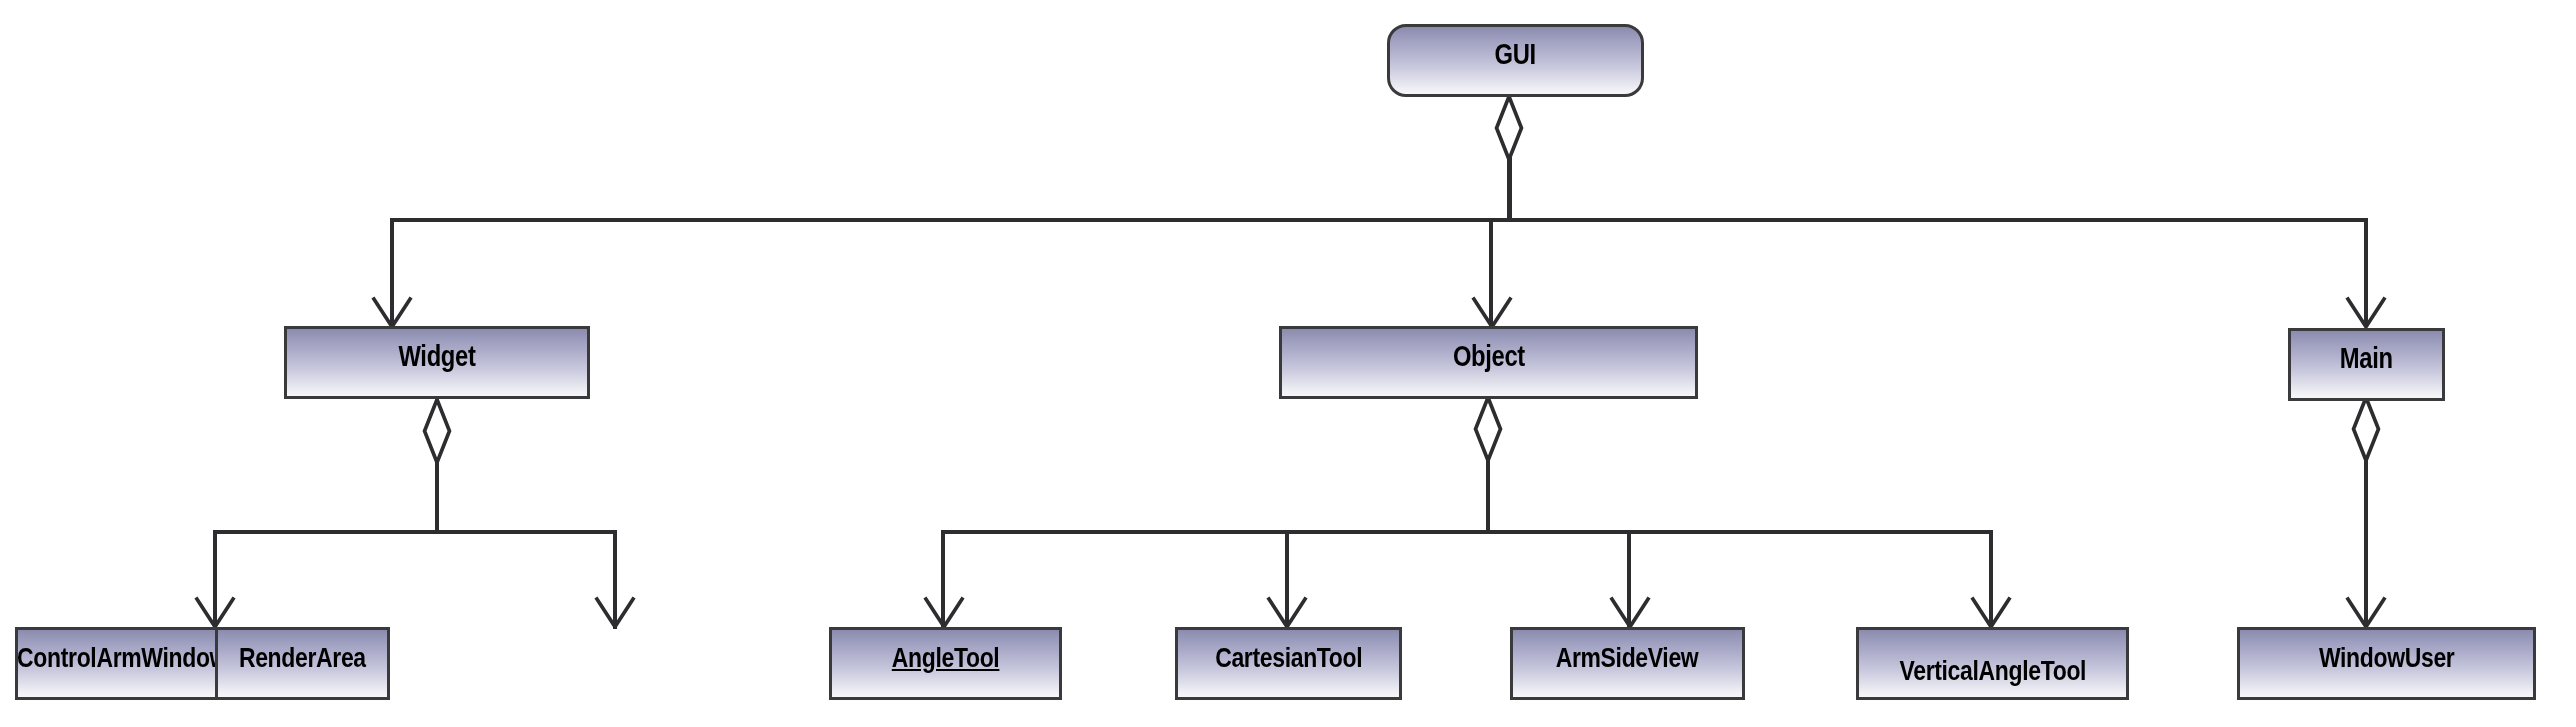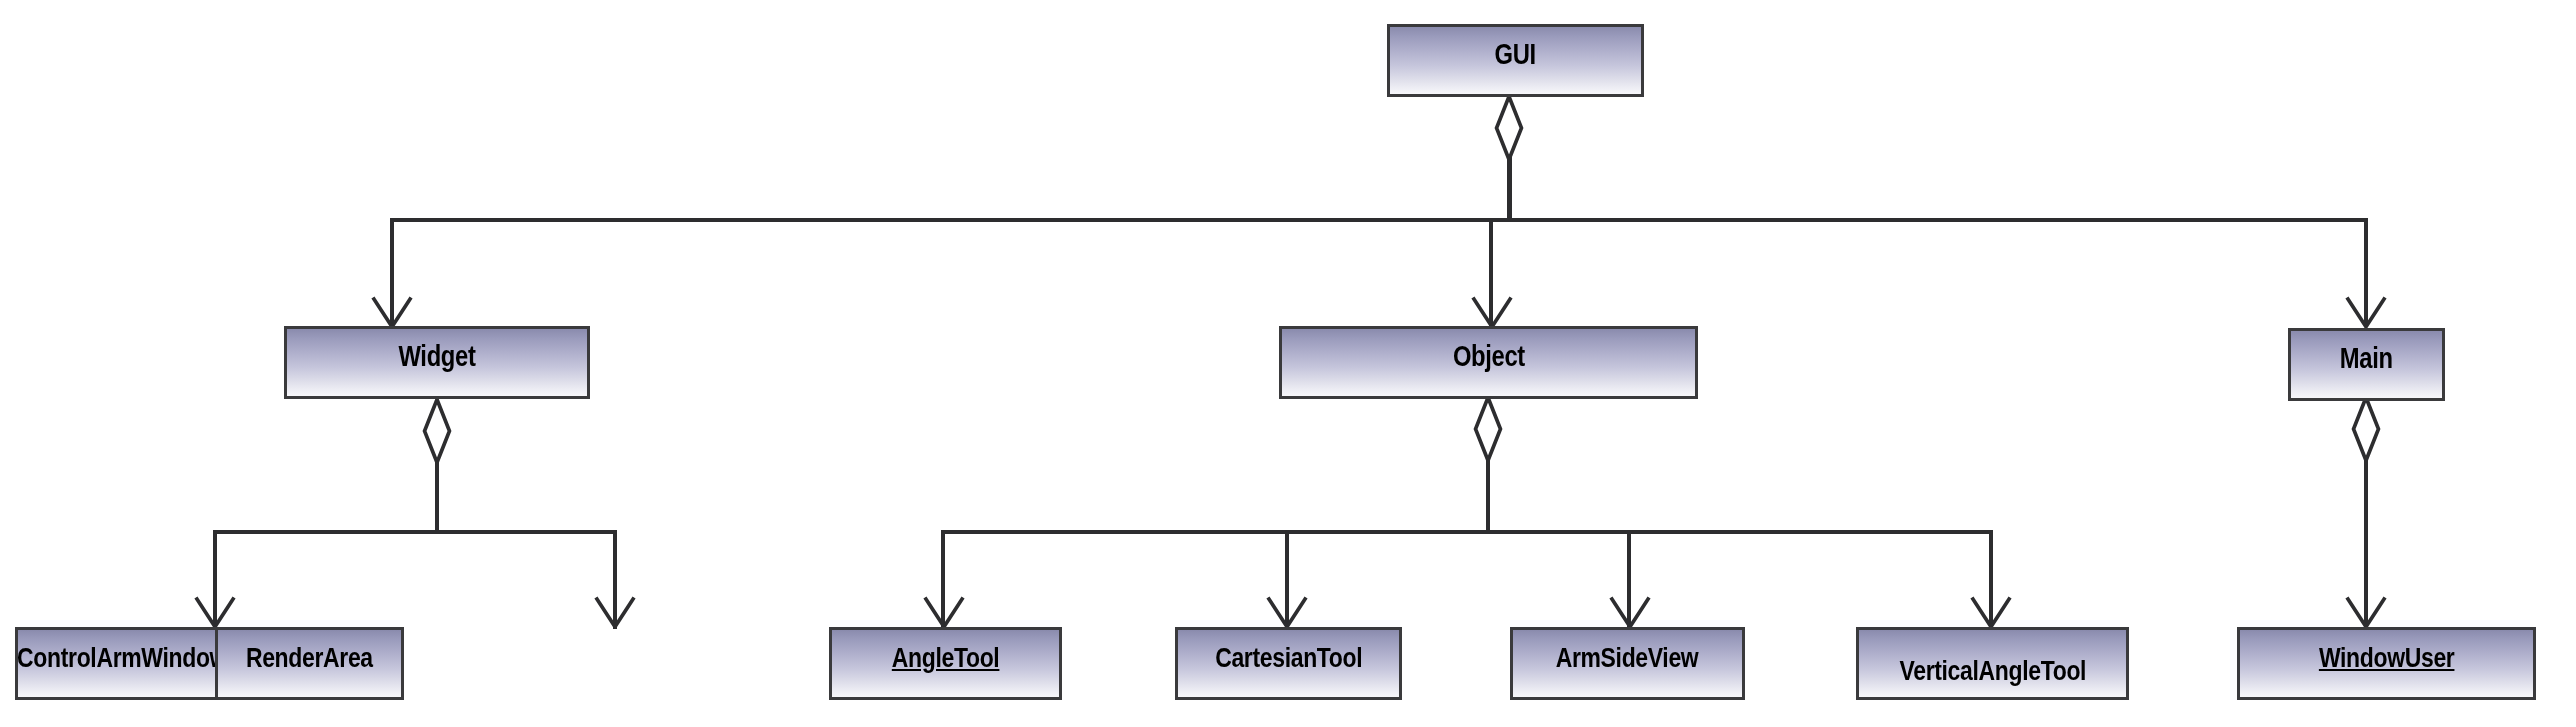--- a/index.html
+++ b/index.html
@@ -74,21 +74,21 @@
     position: absolute;
     z-index: 5;
     pointer-events: none;
   }
 </style>
 </head>
 <body>
 
 <div id="diagram-root">
 
-  <div class="uml-box size-lg" style="left:1387px; top:24px; width:257px; height:73px;">
+  <div class="uml-box size-lg" style="left:1387px; top:24px; width:257px; height:73px;border-radius:19px;">
     <span class="box-label">GUI</span>
   </div>
 
   <svg class="diamond" style="left:1492px; top:95px; width:34px; height:66px;" viewBox="0 0 46 90">
     <polygon points="23,2 40,45 23,88 6,45" fill="#ffffff" stroke="#2d2d2f" stroke-width="5"></polygon>
   </svg>
 
   <div class="edge-v" style="left:1507px; top:157px; width:5.1px; height:64px;"></div>
 
   <div class="edge-h" style="left:390px; top:218px; width:1978px; height:4.4px;"></div>
@@ -160,38 +160,38 @@
   </svg>
   <div class="edge-v" style="left:2364px; top:458px; width:4.4px; height:171px;"></div>
   <svg class="arrowhead" style="left:2344px; top:596px; width:44px; height:33px;" viewBox="0 0 60 45">
     <path d="M4,2 L30,42 L56,2" fill="none" stroke="#2d2d2f" stroke-width="5"></path>
   </svg>
 
   <div class="uml-box size-sm" style="left:14.6px; top:627px; width:215px; height:73px;">
     <span class="box-label">ControlArmWindow</span>
   </div>
 
-  <div class="uml-box size-sm" style="left:215px; top:627px; width:189px; height:73px;">
+  <div class="uml-box size-sm" style="left:215px; top:627px; width:175px; height:73px;">
     <span class="box-label">RenderArea</span>
   </div>
 
   <div class="uml-box size-sm" style="left:829px; top:627px; width:233px; height:73px;text-decoration:underline;">
     <span class="box-label">AngleTool</span>
   </div>
 
   <div class="uml-box size-sm" style="left:1175px; top:627px; width:227px; height:73px;">
     <span class="box-label">CartesianTool</span>
   </div>
 
   <div class="uml-box size-sm" style="left:1510px; top:627px; width:235px; height:73px;">
     <span class="box-label">ArmSideView</span>
   </div>
 
   <div class="uml-box size-sm" style="left:1856px; top:627px; width:273px; height:73px;align-items:flex-end;">
     <span class="box-label">VerticalAngleTool</span>
   </div>
 
-  <div class="uml-box size-sm" style="left:2237px; top:627px; width:299px; height:73px;text-decoration:underline;">
+  <div class="uml-box size-sm" style="left:2237px; top:627px; width:299px; height:73px;">
     <span class="box-label">WindowUser</span>
   </div>
 
 </div>
 
 
 </body></html>

